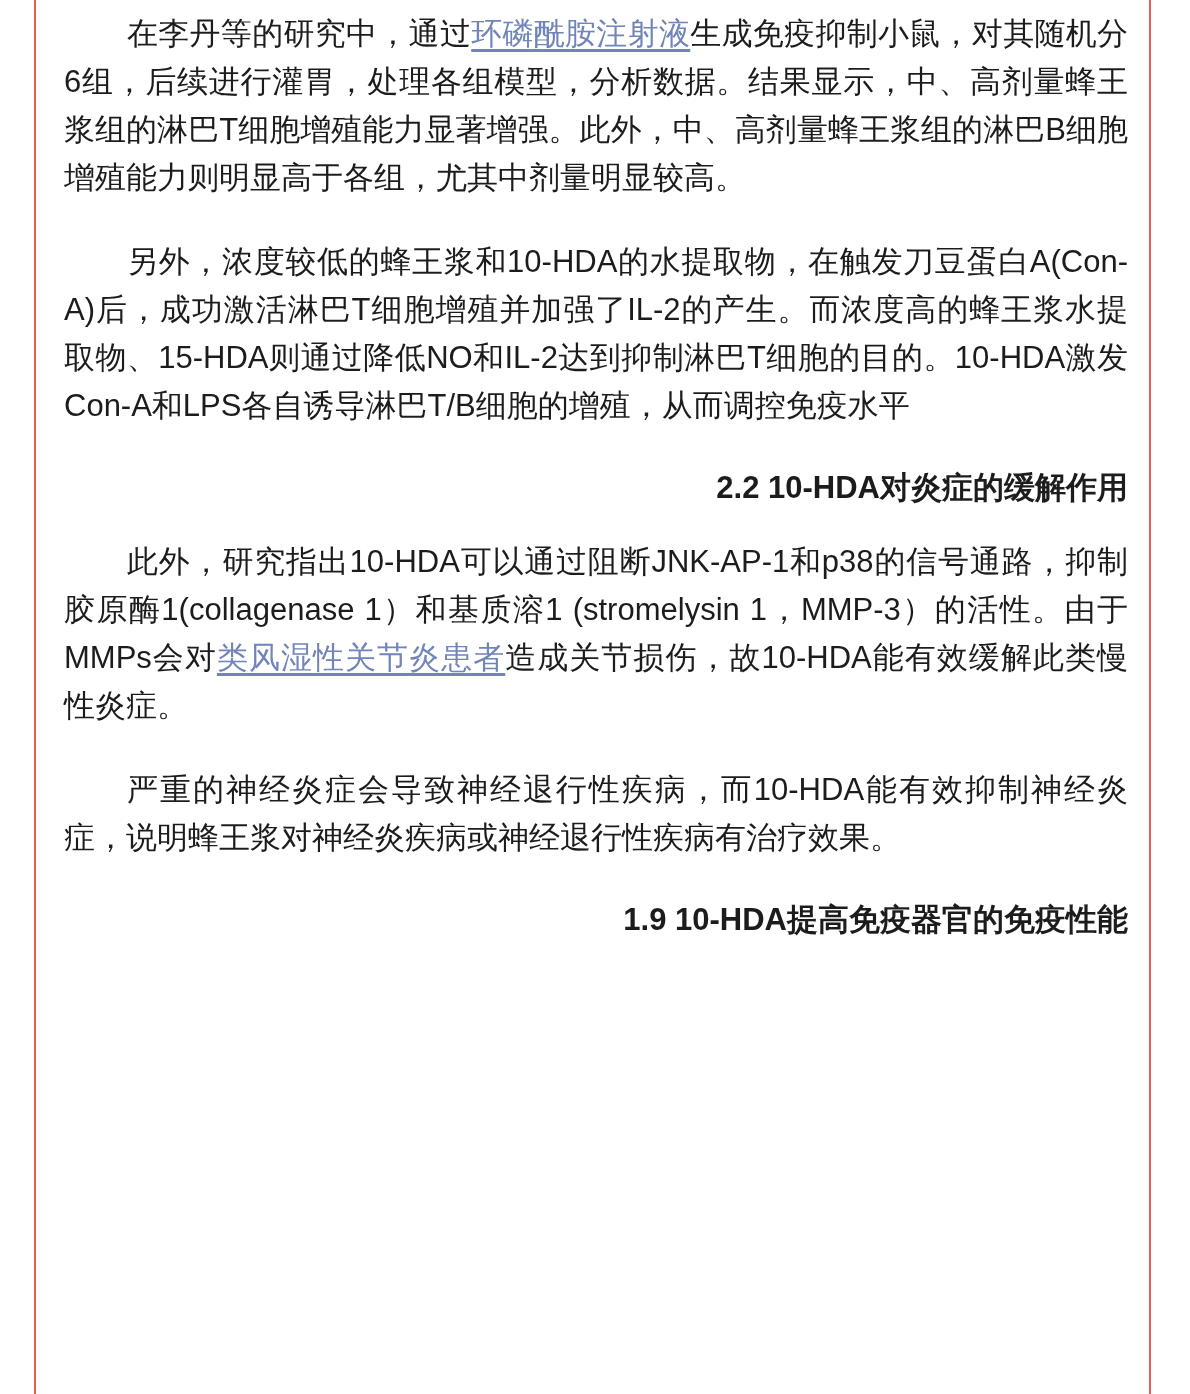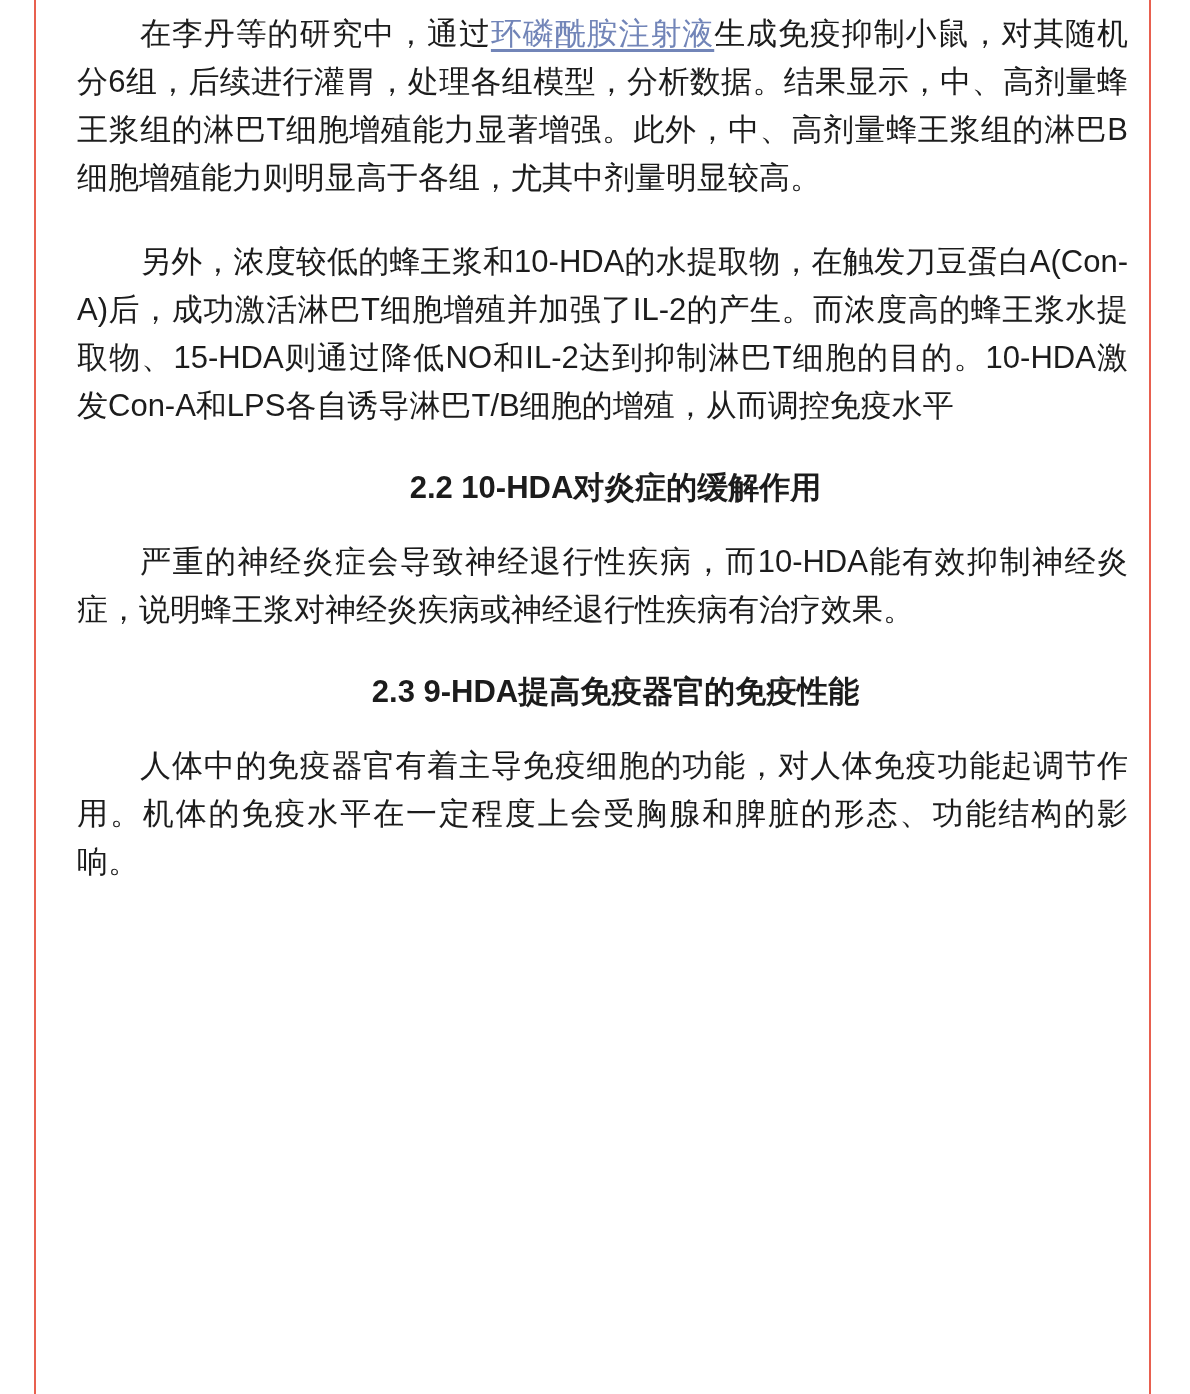--- a/index.html
+++ b/index.html
@@ -32,30 +32,30 @@
     left: 60px;
     top: 10px;
     width: 1068px;
     color: var(--text-color);
     font-size: 31px;
     line-height: 48px;
     text-align: justify;
     text-justify: inter-ideograph;
   }
   .article p {
-    margin: 0 0 36px 17px;
+    margin: 0 0 36px 4px;
     text-indent: 63px;
   }
   .article h2 {
     font-size: 31px;
     font-weight: 700;
     line-height: 44px;
     margin: 30px 0 28px 43px;
     text-indent: 0;
-    text-align: center;
+    text-align: right;
   }
   .article a {
     color: var(--link-color);
     text-decoration: underline;
     text-underline-offset: 5px;
     cursor: pointer;
   }
 </style>
 </head>
 <body>
@@ -65,20 +65,20 @@
 
 <div class="article">
 
   <p><span>在李丹等的研究中，通过</span><a>环磷酰胺注射液</a><span>生成免疫抑制小鼠，对其随机分6组，后续进行灌胃，处理各组模型，分析数据。结果显示，中、高剂量蜂王浆组的淋巴T细胞增殖能力显著增强。此外，中、高剂量蜂王浆组的淋巴B细胞增殖能力则明显高于各组，尤其中剂量明显较高。</span></p>
 
   <p>另外，浓度较低的蜂王浆和10-HDA的水提取物，在触发刀豆蛋白A(Con-A)后，成功激活淋巴T细胞增殖并加强了IL-2的产生。而浓度高的蜂王浆水提取物、15-HDA则通过降低NO和IL-2达到抑制淋巴T细胞的目的。10-HDA激发Con-A和LPS各自诱导淋巴T/B细胞的增殖，从而调控免疫水平</p>
 
   <h2>2.2 10-HDA对炎症的缓解作用</h2>
 
 
+  <p><span>此外，研究指出10-HDA可以通过阻断JNK-AP-1和p38的信号通路，抑制胶原酶1(collagenase 1）和基质溶1 (stromelysin 1，MMP-3）的活性。由于MMPs会对</span><a>类风湿性关节炎患者</a><span>造成关节损伤，故10-HDA能有效缓解此类慢性炎症。</span></p>
 
   <p>严重的神经炎症会导致神经退行性疾病，而10-HDA能有效抑制神经炎症，说明蜂王浆对神经炎疾病或神经退行性疾病有治疗效果。</p>
 
-  <h2>2.3 9-HDA提高免疫器官的免疫性能</h2>
+  <h2>1.9 10-HDA提高免疫器官的免疫性能</h2>
 
-  <p>人体中的免疫器官有着主导免疫细胞的功能，对人体免疫功能起调节作用。机体的免疫水平在一定程度上会受胸腺和脾脏的形态、功能结构的影响。</p>
 
 </div>
 
 </body></html>

